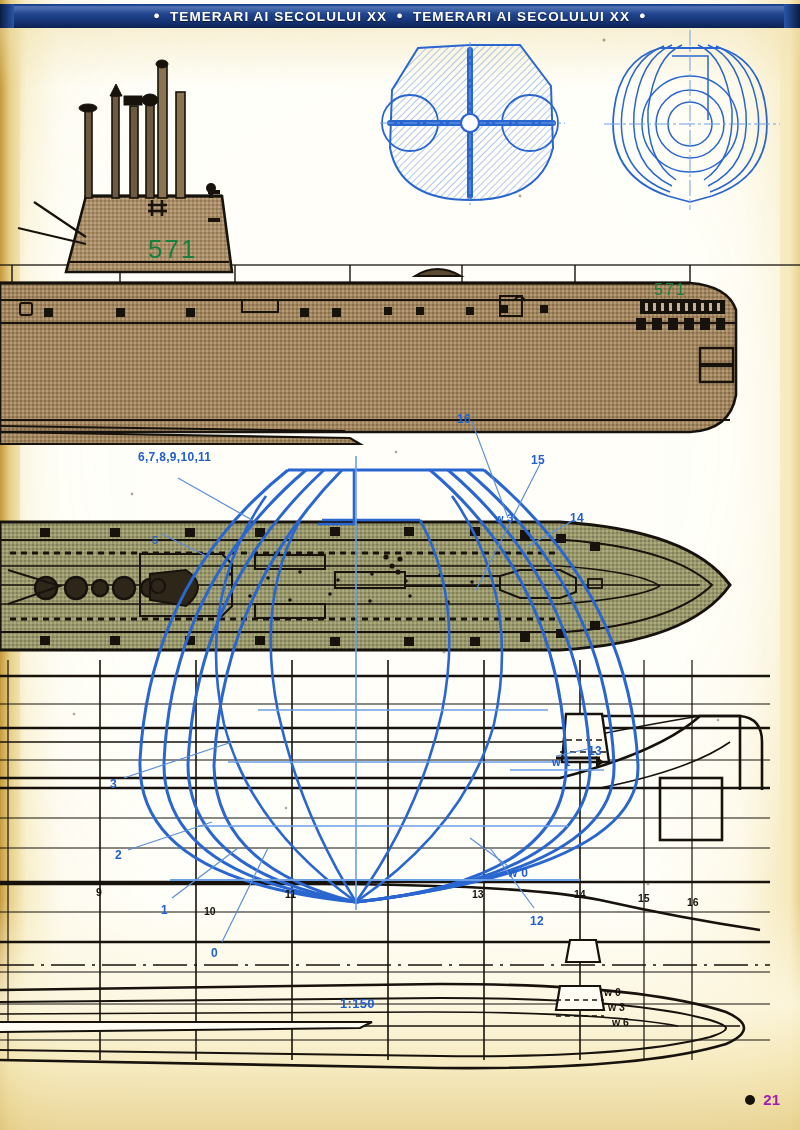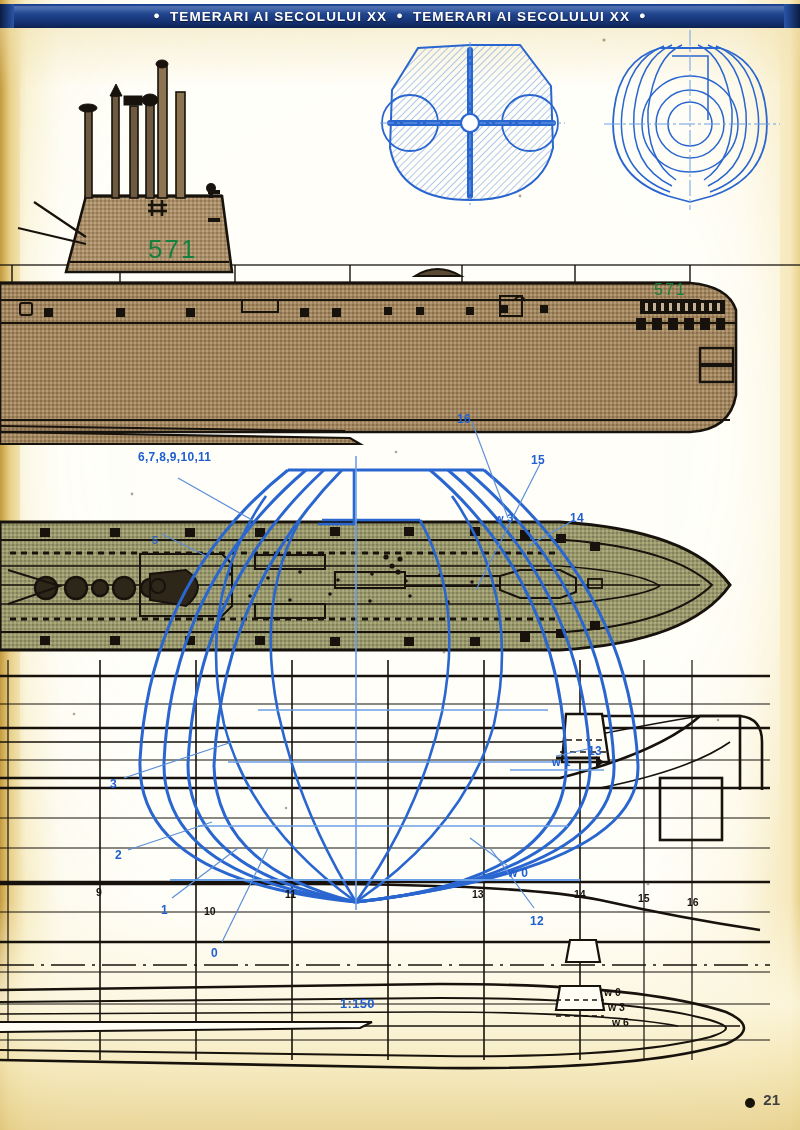--- a/index.html
+++ b/index.html
@@ -39,22 +39,22 @@
   
   .blue-lbl{position:absolute;color:#1f5fd0;font-weight:bold;font-size:12px;
     font-family:"Liberation Sans",sans-serif;white-space:nowrap;letter-spacing:.3px;}
   .blue-lbl.sm{font-size:11px;}
   .blk-lbl{position:absolute;color:#17120c;font-weight:bold;font-size:10.5px;
     font-family:"Liberation Sans",sans-serif;white-space:nowrap;}
   .hull-num{position:absolute;color:#15803d;font-weight:normal;
     font-family:"Liberation Sans",sans-serif;letter-spacing:2px;border-radius:13px;}
 
   
-  .pageno{position:absolute;right:20px;bottom:22px;display:flex;align-items:flex-end;gap:8px;
-    font-family:"Liberation Sans",sans-serif;font-weight:bold;font-size:15px;color:#404040;}
+  .pageno{position:absolute;right:20px;bottom:22px;display:flex;align-items:center;gap:8px;
+    font-family:"Liberation Sans",sans-serif;font-weight:bold;font-size:15px;color:#a21caf;}
   .pageno .dot{width:10px;height:10px;border-radius:50%;background:#16120a;display:inline-block;}
 
   svg{position:absolute;left:0;top:0;overflow:visible;}
   .layer{position:absolute;left:0;top:0;width:800px;height:1130px;pointer-events:none;}
 </style>
 </head>
 <body>
 
 <div id="page">
 

